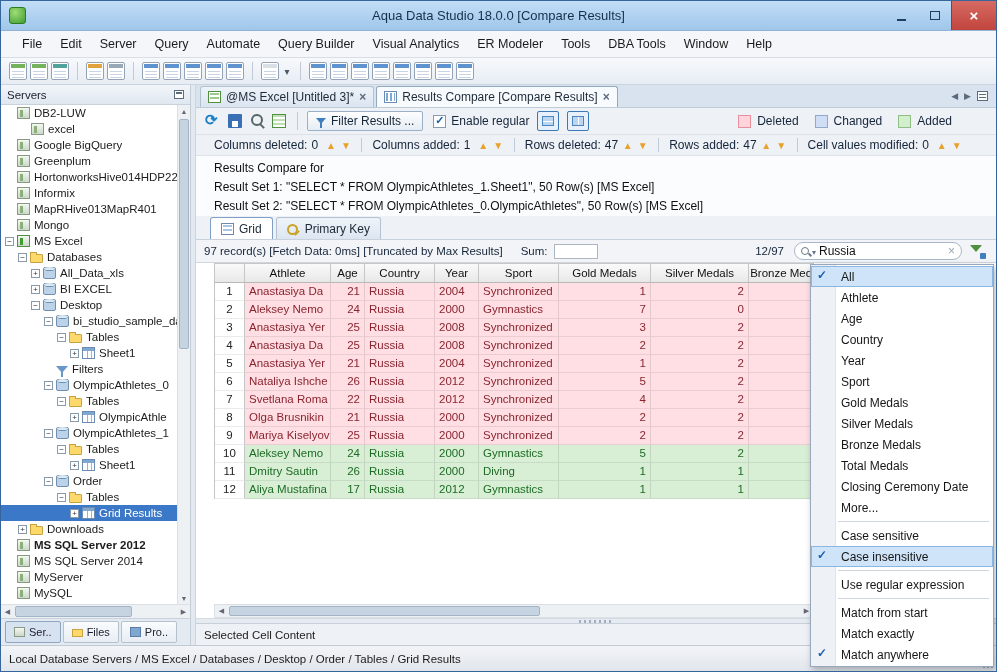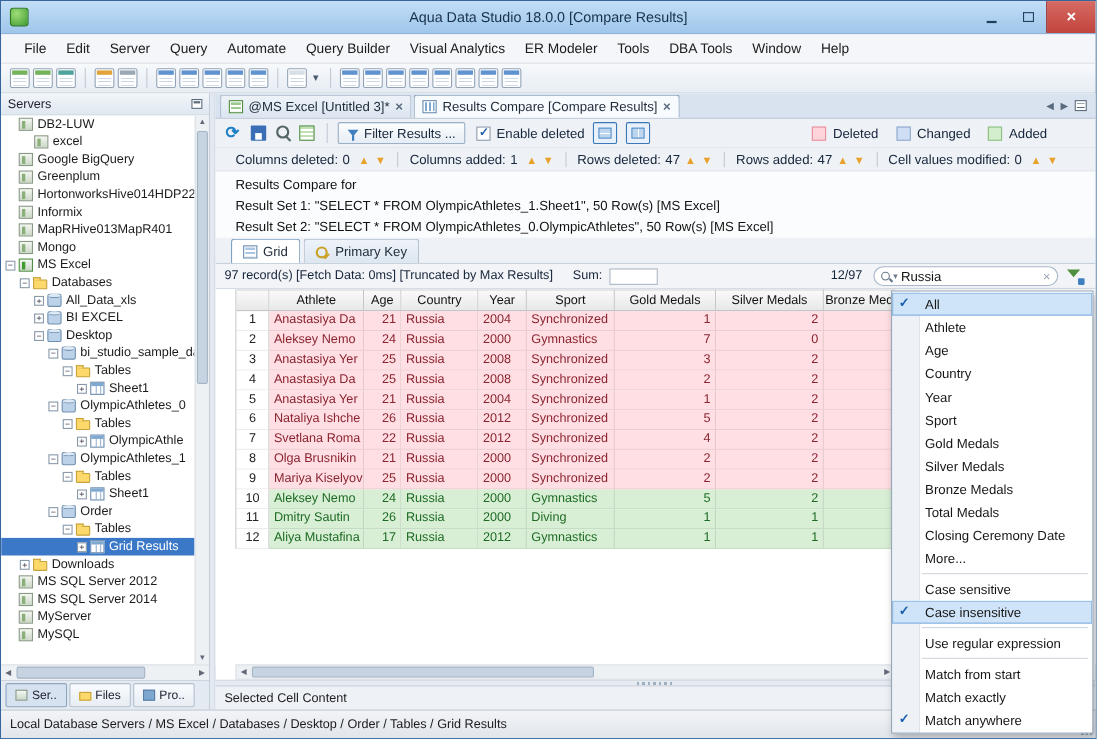--- a/index.html
+++ b/index.html
@@ -342,20 +342,25 @@
               <span class="expander">−</span>
               <span class="ticon ticon-folder"></span>
               <span class="tlabel">Tables</span>
             </div>
             <div class="trow" style="padding-left: 69px;">
               <span class="expander">+</span>
               <span class="ticon ticon-table"></span>
               <span class="tlabel">Sheet1</span>
             </div>
             <div class="trow" style="padding-left: 43px;">
+              <span class="exp-spacer"></span>
+              <span class="ticon ticon-filter"></span>
+              <span class="tlabel">Filters</span>
+            </div>
+            <div class="trow" style="padding-left: 43px;">
               <span class="expander">−</span>
               <span class="ticon ticon-database"></span>
               <span class="tlabel">OlympicAthletes_0</span>
             </div>
             <div class="trow" style="padding-left: 56px;">
               <span class="expander">−</span>
               <span class="ticon ticon-folder"></span>
               <span class="tlabel">Tables</span>
             </div>
             <div class="trow" style="padding-left: 69px;">
@@ -391,21 +396,21 @@
             <div class="trow selected" style="padding-left: 69px;">
               <span class="expander">+</span>
               <span class="ticon ticon-table"></span>
               <span class="tlabel">Grid Results</span>
             </div>
             <div class="trow" style="padding-left: 17px;">
               <span class="expander">+</span>
               <span class="ticon ticon-folder"></span>
               <span class="tlabel">Downloads</span>
             </div>
-            <div class="trow" style="padding-left: 4px;">
+            <div class="trow" style="padding-left: 4px; font-weight: bold;">
               <span class="exp-spacer"></span>
               <span class="ticon ticon-server"></span>
               <span class="tlabel">MS SQL Server 2012</span>
             </div>
             <div class="trow" style="padding-left: 4px;">
               <span class="exp-spacer"></span>
               <span class="ticon ticon-server"></span>
               <span class="tlabel">MS SQL Server 2014</span>
             </div>
             <div class="trow" style="padding-left: 4px;">
@@ -475,21 +480,21 @@
             <span class="cicon cicon-find-in-results"></span>
             <span class="cicon cicon-export-results"></span>
           </span>
         <span class="tb-sep"></span>
         <button class="filter-btn">
           <span class="funnel"></span>
           <span>Filter Results ...</span>
         </button>
         <label class="chk">
           <span class="box"></span>
-          <span>Enable deleted</span>
+          <span>Enable regular</span>
         </label>
         <span class="toggle">
             <span class="bars-h"></span>
           </span>
         <span class="toggle">
             <span class="bars-v"></span>
           </span>
         <div class="legend" id="legend">
             <span class="legend-swatch" style="background: rgb(255, 212, 218); border-color: rgb(232, 144, 158);"></span>
             <span class="legend-label">Deleted</span>

